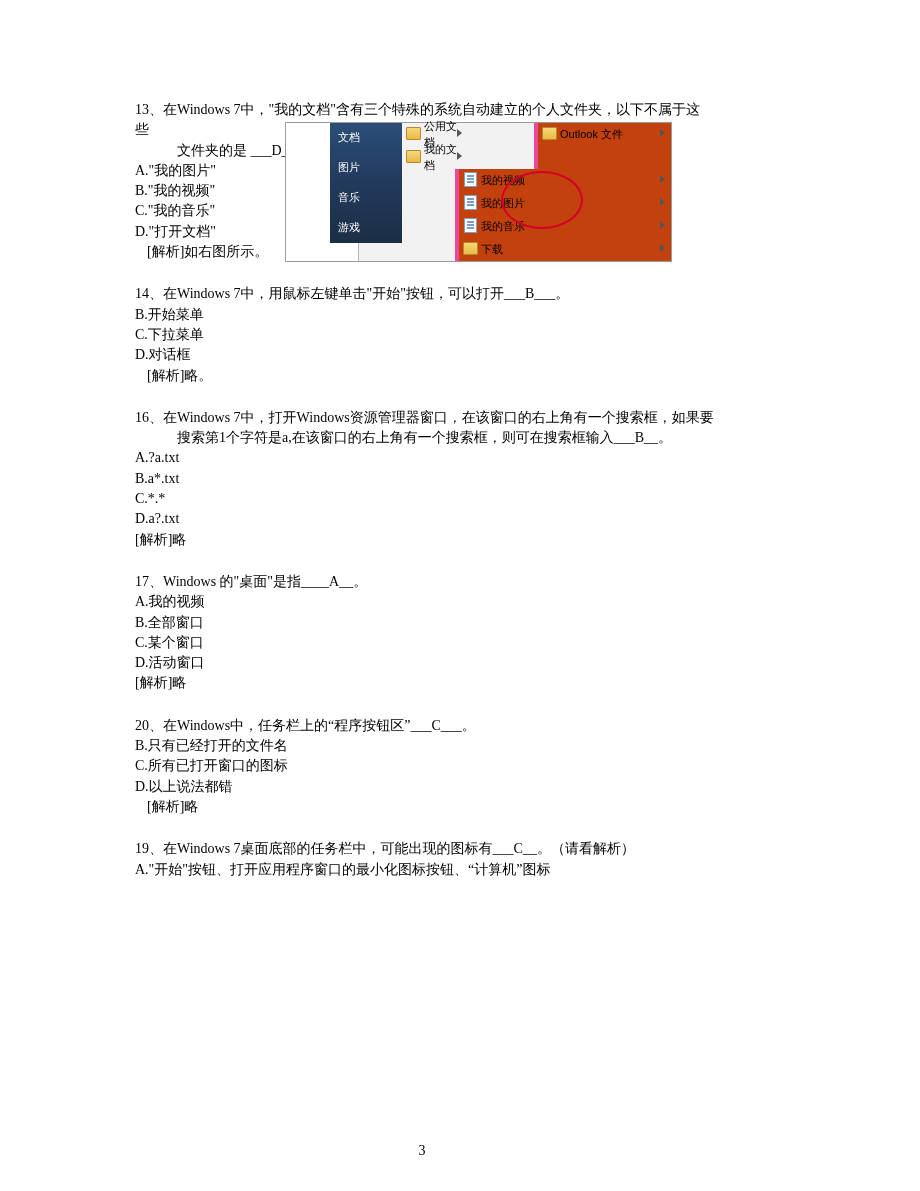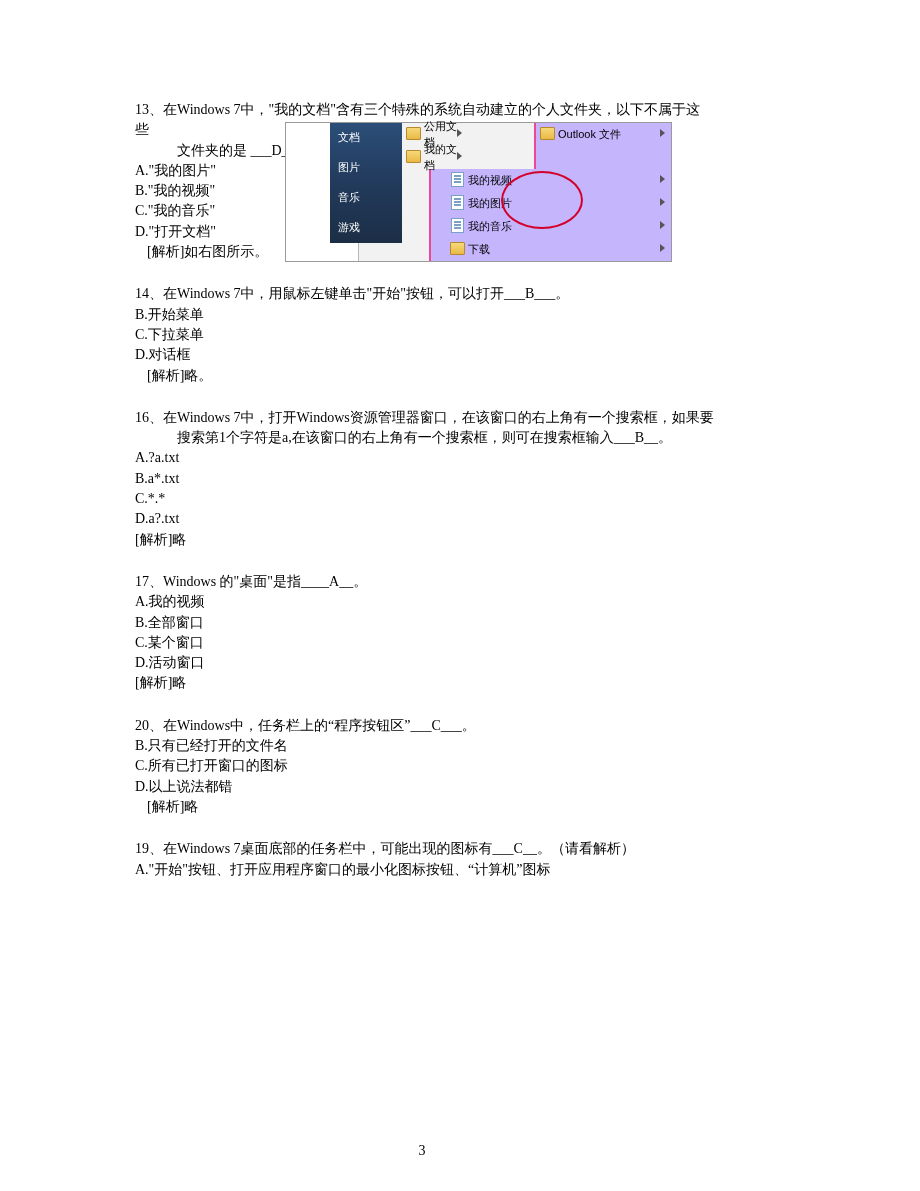--- a/index.html
+++ b/index.html
@@ -72,22 +72,22 @@
   .mr-item {
     position: relative;
     padding: 3px 6px 3px 22px;
     border-bottom: 0;
     display: flex;
     align-items: center;
     height: 17px;
   }
   .mr-sub {
     margin-left: 66px;
-    background: #c4b5fd;
-    border-left: 2px solid #ec4899;
+    background: #c2410c;
+    border-left: 4px solid #ec4899;
   }
   .fold-icon {
     width: 13px;
     height: 11px;
     background: linear-gradient(#f6d979, #e9b946);
     border: 1px solid #b8892a;
     border-radius: 1px;
     position: absolute;
     left: 4px;
     top: 4px;
@@ -181,21 +181,21 @@
             </div>
           </div>
           <div class="mr-sub" style="flex:1;border-top:0;">
             <div class="mr-item">
               <span class="fold-icon"></span>
               <span>Outlook 文件</span>
               <span class="arrow-r"></span>
             </div>
           </div>
         </div>
-        <div class="mr-sub" style="margin-left:70px;padding-left:15px;">
+        <div class="mr-sub" style="margin-left:96px;">
           <div class="mr-item">
             <span class="file-icon"></span>
             <span>我的视频</span>
             <span class="arrow-r"></span>
           </div>
           <div class="mr-item">
             <span class="file-icon"></span>
             <span>我的图片</span>
             <span class="arrow-r"></span>
           </div>

